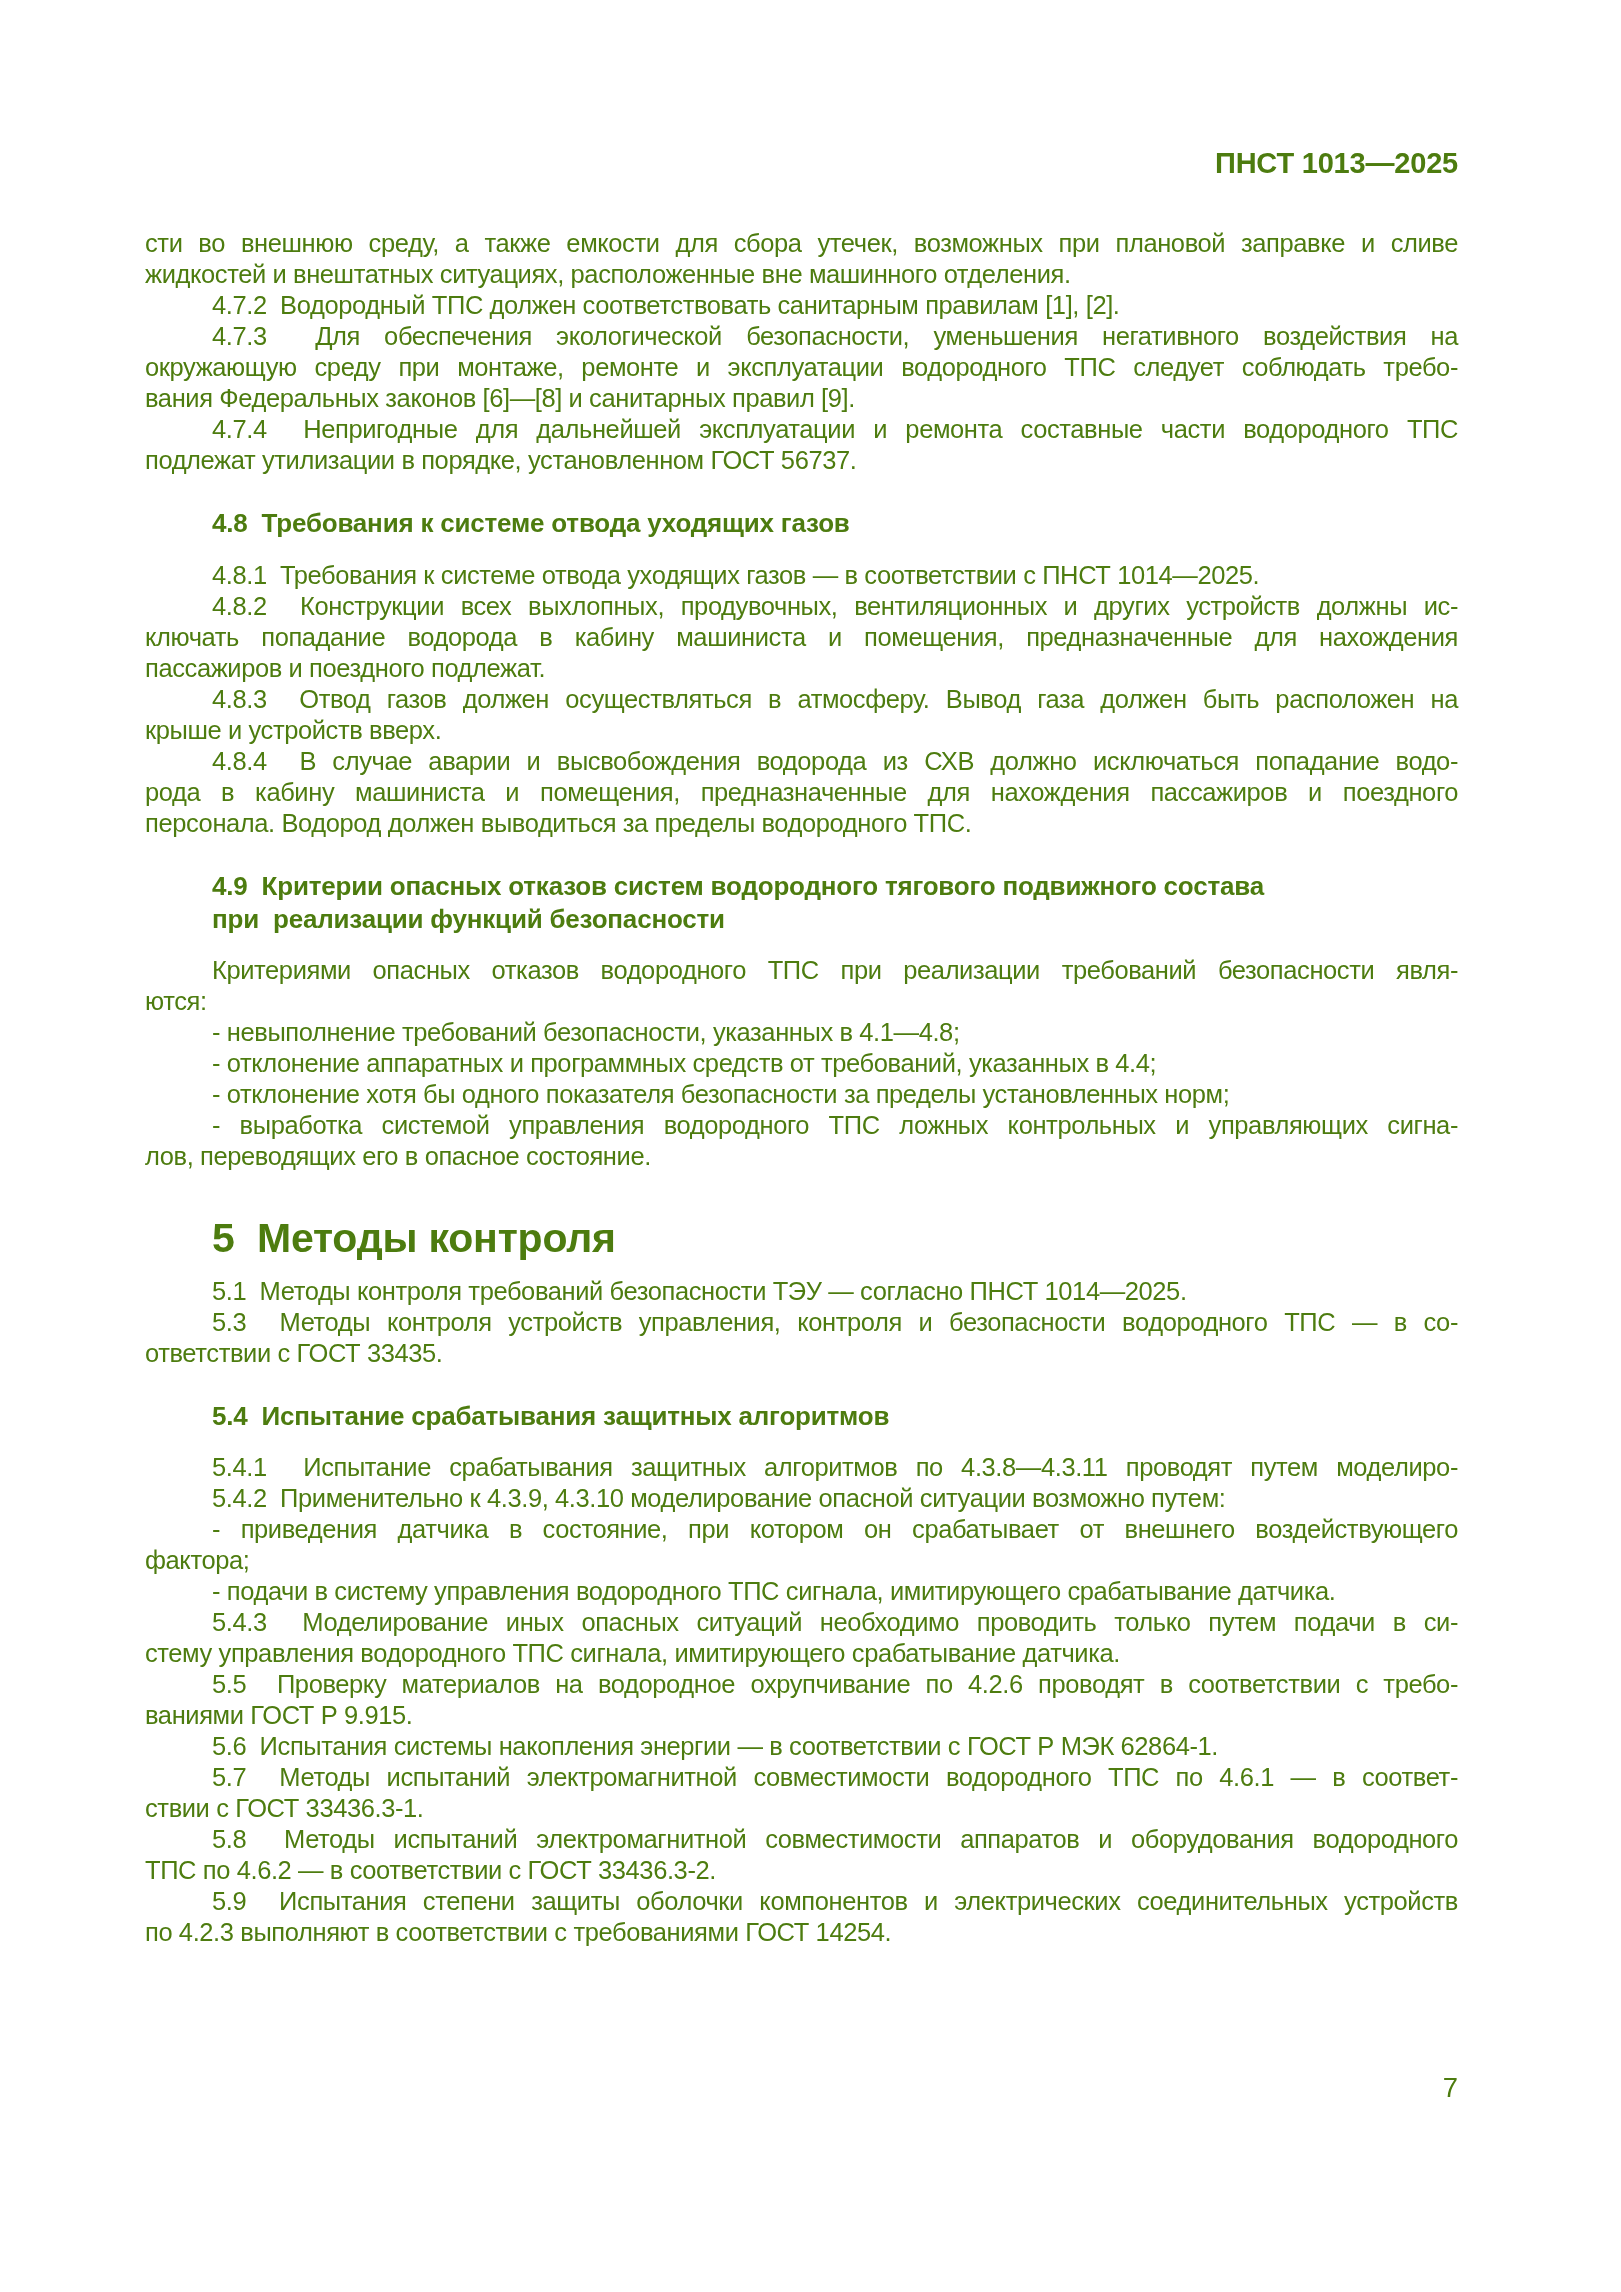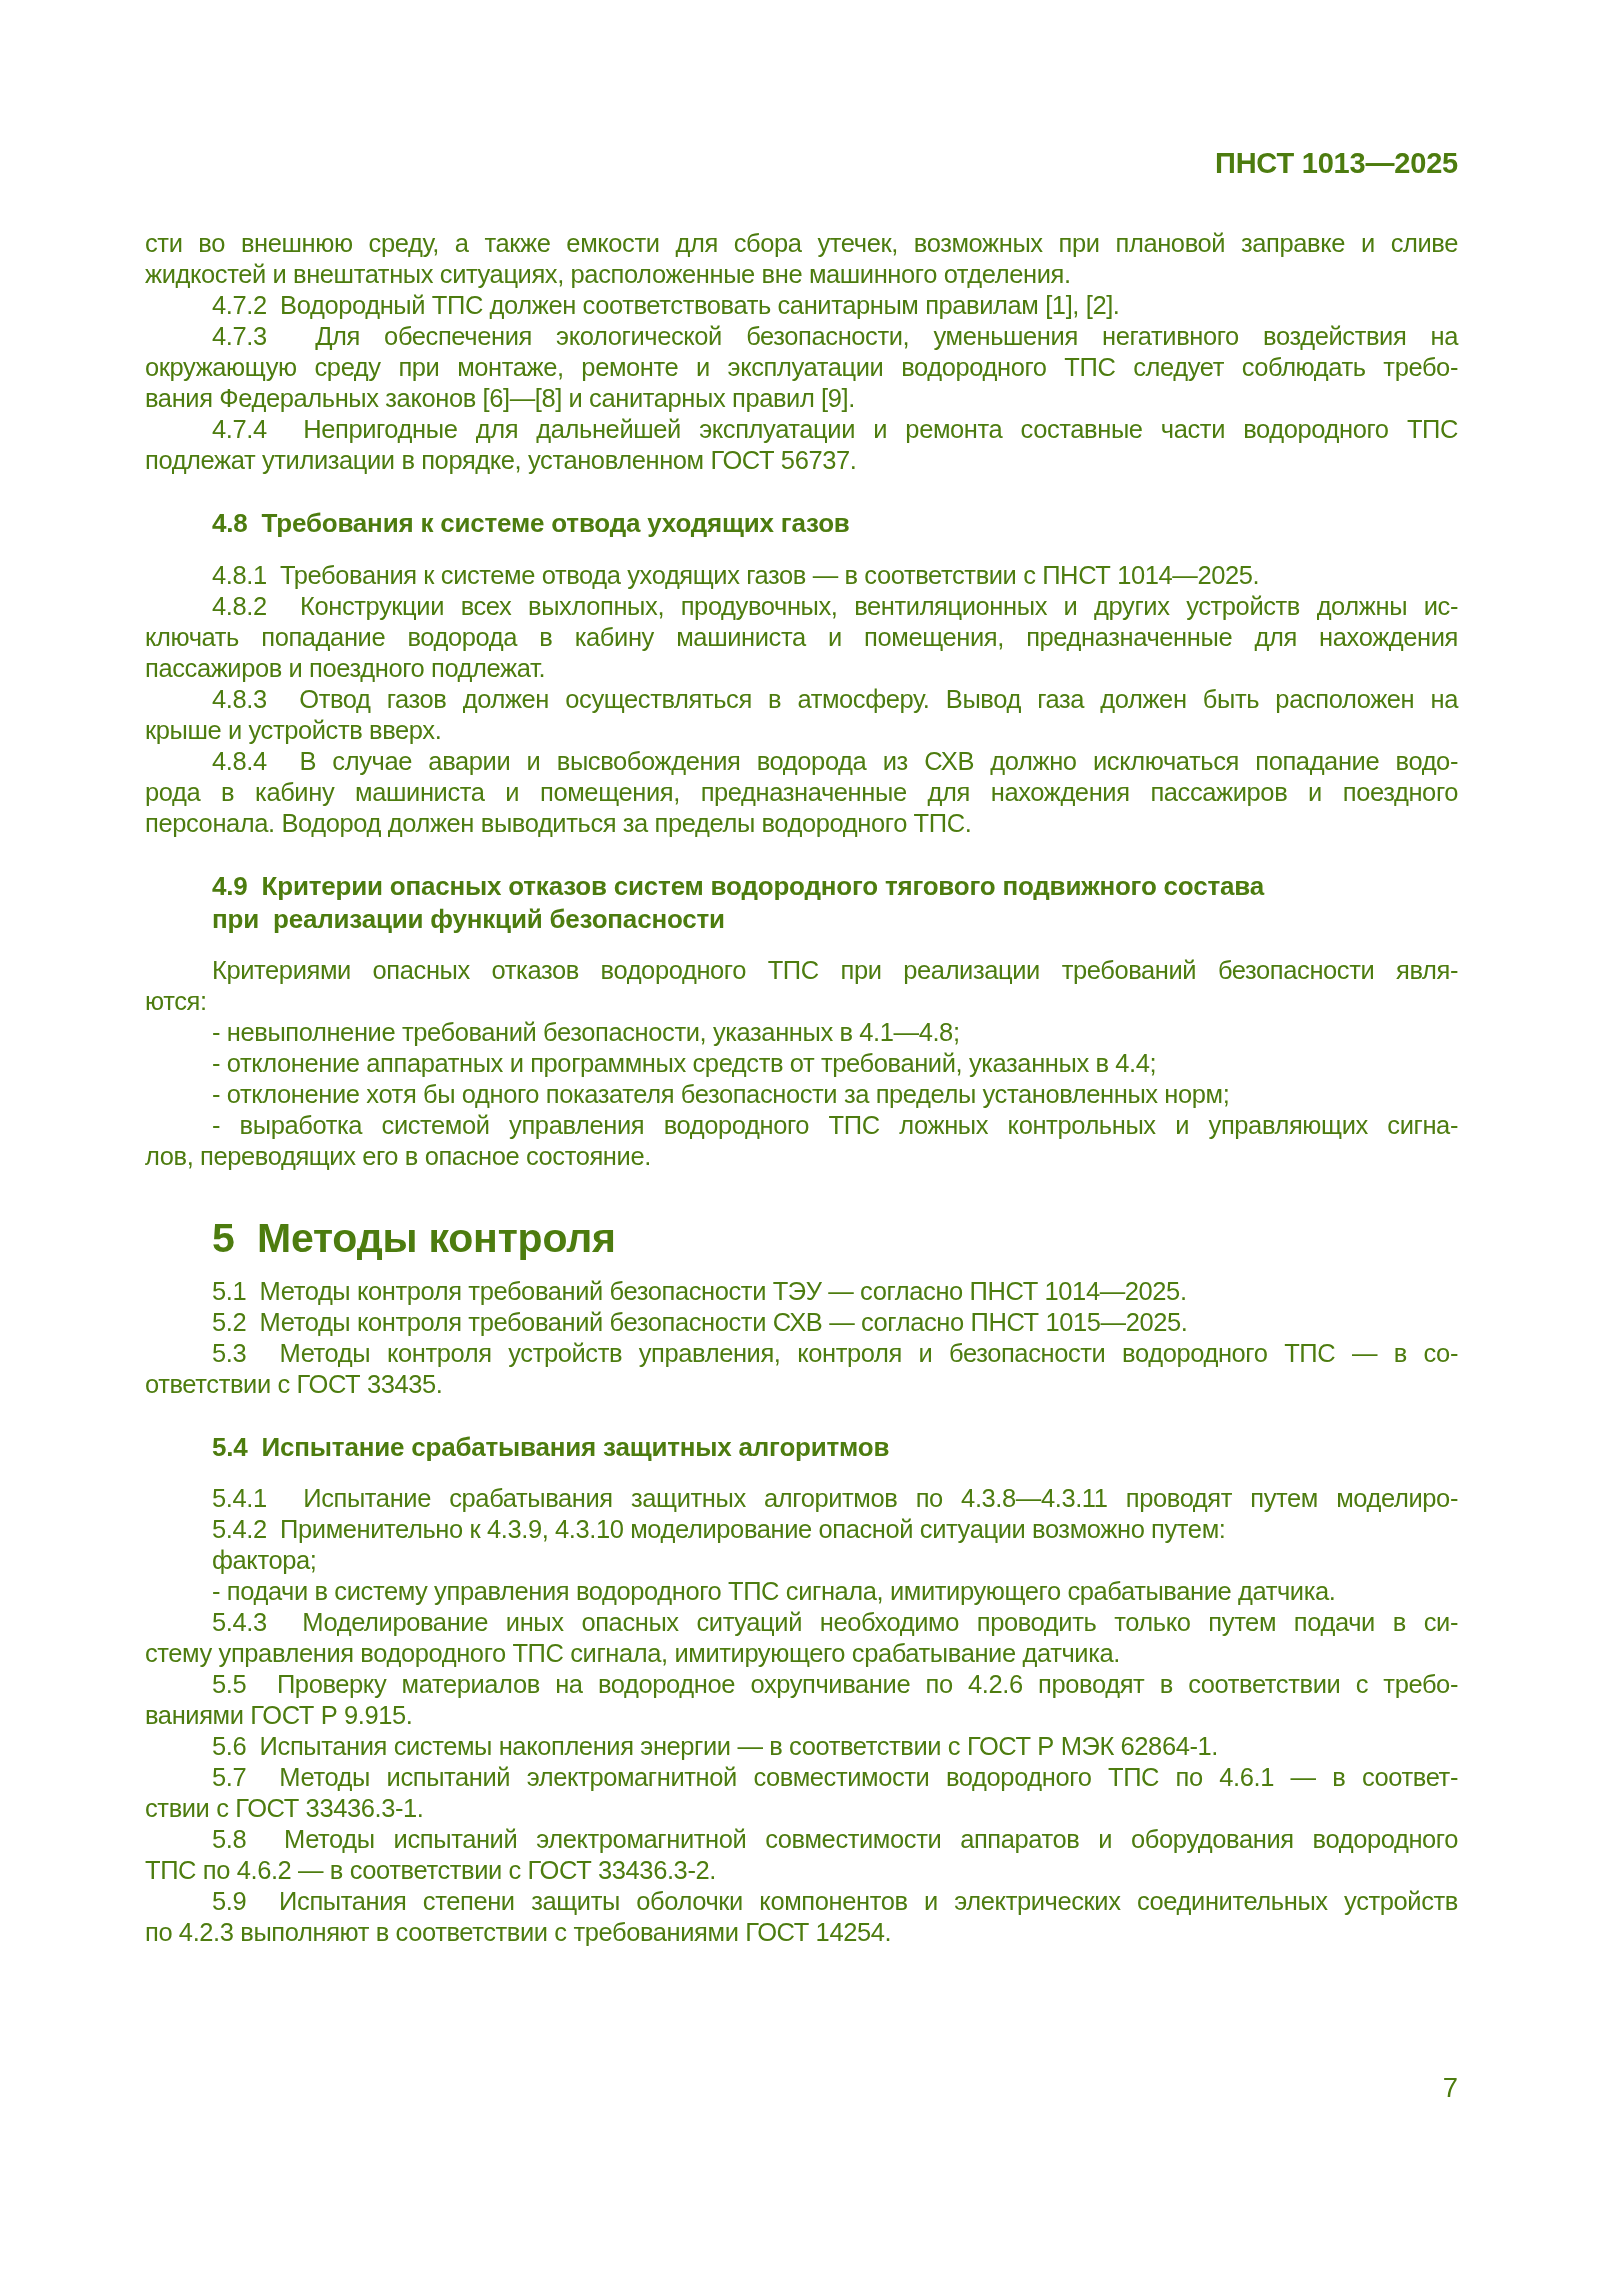--- a/index.html
+++ b/index.html
@@ -139,36 +139,34 @@
         <div class="line j">- выработка системой управления водородного ТПС ложных контрольных и управляющих сигна-</div>
         <div class="line">лов, переводящих его в опасное состояние.</div>
       </div>
       <div class="block h1 indent">
         <div class="line">5&nbsp; Методы контроля</div>
       </div>
       <div class="block p indent">
         <div class="line">5.1&nbsp; Методы контроля требований безопасности ТЭУ — согласно ПНСТ 1014—2025.</div>
       </div>
       <div class="block p indent">
-        <div class="line">5.2&nbsp; Методы контроля требований безопасности СХВ — согласно ПНСТ 1015—2025.</div>
-      </div>
-      <div class="block p indent">
         <div class="line j">5.3&nbsp; Методы контроля устройств управления, контроля и безопасности водородного ТПС — в со-</div>
         <div class="line">ответствии с ГОСТ 33435.</div>
       </div>
       <div class="block h2 indent">
         <div class="line">5.4&nbsp; Испытание срабатывания защитных алгоритмов</div>
       </div>
       <div class="block p indent">
         <div class="line j">5.4.1&nbsp; Испытание срабатывания защитных алгоритмов по 4.3.8—4.3.11 проводят путем моделиро-</div>
       </div>
       <div class="block p indent">
         <div class="line">5.4.2&nbsp; Применительно к 4.3.9, 4.3.10 моделирование опасной ситуации возможно путем:</div>
       </div>
       <div class="block p indent">
+        <div class="line j">- приведения датчика в состояние, при котором он срабатывает от внешнего воздействующего</div>
         <div class="line">фактора;</div>
       </div>
       <div class="block p indent">
         <div class="line">- подачи в систему управления водородного ТПС сигнала, имитирующего срабатывание датчика.</div>
       </div>
       <div class="block p indent">
         <div class="line j">5.4.3&nbsp; Моделирование иных опасных ситуаций необходимо проводить только путем подачи в си-</div>
         <div class="line">стему управления водородного ТПС сигнала, имитирующего срабатывание датчика.</div>
       </div>
       <div class="block p indent">

